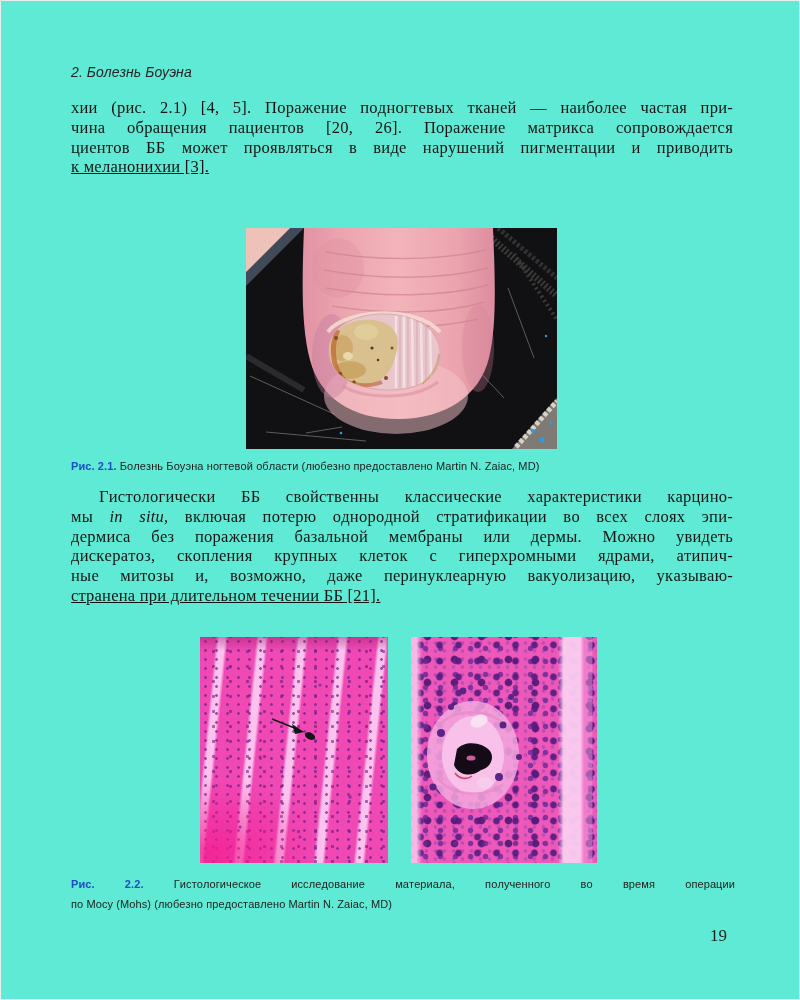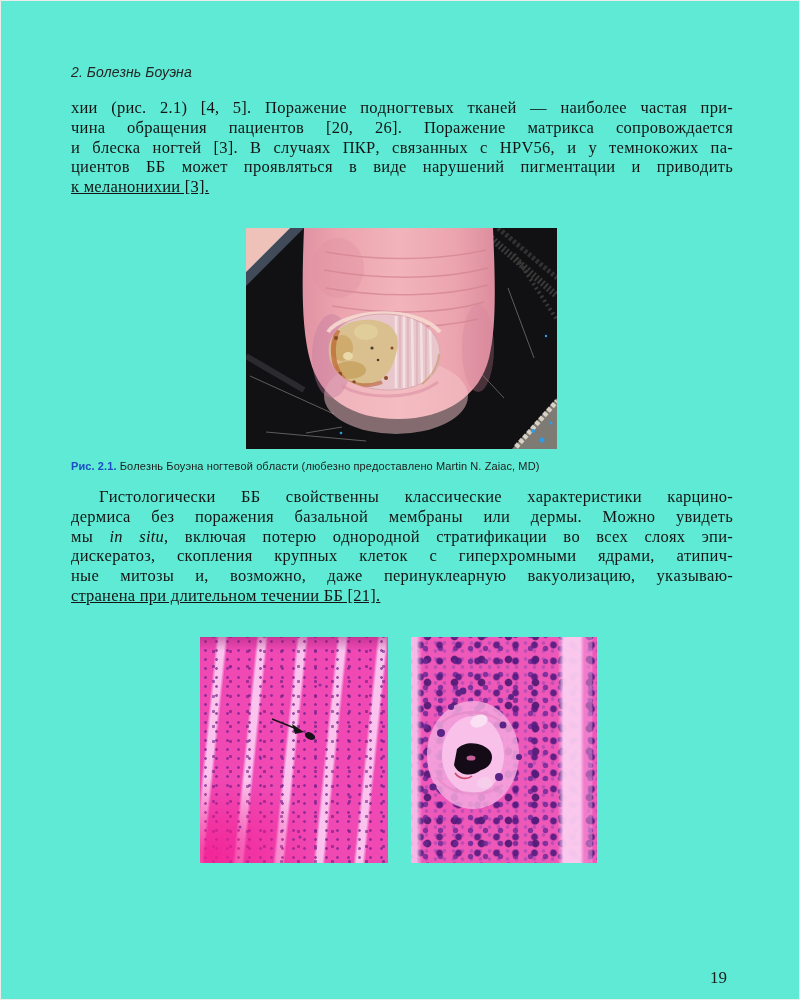--- a/index.html
+++ b/index.html
@@ -68,34 +68,33 @@
       radial-gradient(circle, rgba(70,20,110,0.85) 3.2px, rgba(70,20,110,0) 4.4px),
       radial-gradient(circle, rgba(140,66,180,0.5) 1.4px, rgba(140,66,180,0) 2.2px);
     background-size:auto, auto, 19px 16px, 15px 13px, 27px 23px, 9px 8px;
     background-position:0 0, 0 0, 0 0, 7px 5px, 3px 11px, 2px 2px;
     background-repeat:no-repeat, no-repeat, repeat, repeat, repeat, repeat;
   }
   .histo svg{position:absolute;left:0;top:0;}
   
   .page-number{
     position:absolute;left:70px;top:925px;width:656px;text-align:right;
-    font:17px/20px "Liberation Serif", serif;color:#1d1d1d;margin-top:42px;
+    font:17px/20px "Liberation Serif", serif;color:#1d1d1d;
   }
 </style>
 </head>
 <body>
 
 <div class="page">
 
   <div class="running-head">2. Болезнь Боуэна</div>
 
   <div class="para para1">
     <div class="jline">хии (рис. 2.1) [4, 5]. Поражение подногтевых тканей — наиболее частая при-</div>
     <div class="jline">чина обращения пациентов [20, 26]. Поражение матрикса сопровождается</div>
-    <div class="jline">и блеска ногтей [3]. В случаях ПКР, связанных с HPV56, и у темнокожих па-</div>
     <div class="jline">циентов ББ может проявляться в виде нарушений пигментации и приводить</div>
     <div class="jline last">к меланонихии [3].</div>
   </div>
 
   <div class="figure1">
     <svg width="311" height="221" viewBox="0 0 311 221">
       <defs>
         <linearGradient id="fskin" x1="0" y1="0" x2="1" y2="0">
           <stop offset="0" stop-color="#e092a2"></stop>
             <stop offset="0.18" stop-color="#eba3ae"></stop>
@@ -191,22 +190,22 @@
       </g>
     </svg>
   </div>
 
   <div class="caption caption1">
     <div class="plain"><span class="cap-label">Рис. 2.1.</span><span> Болезнь Боуэна ногтевой области (любезно предоставлено Martin N. Zaiac, MD)</span></div>
   </div>
 
   <div class="para para2">
     <div class="jline indent">Гистологически ББ свойственны классические характеристики карцино-</div>
+    <div class="jline"><span>мы </span><span class="ital">in situ</span><span>, включая потерю однородной стратификации во всех слоях эпи-</span></div>
     <div class="jline">дермиса без поражения базальной мембраны или дермы. Можно увидеть</div>
-    <div class="jline"><span>мы </span><span class="ital">in situ</span><span>, включая потерю однородной стратификации во всех слоях эпи-</span></div>
     <div class="jline">дискератоз, скопления крупных клеток с гиперхромными ядрами, атипич-</div>
     <div class="jline">ные митозы и, возможно, даже перинуклеарную вакуолизацию, указываю-</div>
     <div class="jline last">странена при длительном течении ББ [21].</div>
   </div>
 
   <div class="histo histo-left">
     <svg width="188" height="226" viewBox="0 0 188 226">
       <g>
         <line x1="72" y1="82" x2="97" y2="92" stroke="#141414" stroke-width="1.4"></line>
         <polygon points="104,95 92,87 95,97" fill="#141414"></polygon>
@@ -243,16 +242,20 @@
           <circle cx="40" cy="70" r="3"></circle>
         <circle cx="88" cy="140" r="4"></circle>
           <circle cx="108" cy="120" r="3"></circle>
           <circle cx="52" cy="54" r="3.4"></circle>
         <circle cx="22" cy="150" r="3.6"></circle>
           <circle cx="100" cy="60" r="3"></circle>
       </g>
     </svg>
   </div>
 
+  <div class="caption caption2">
+    <div class="jline"><span class="cap-label">Рис. 2.2.</span><span> Гистологическое исследование материала, полученного во время операции</span></div>
+    <div class="plain">по Мосу (Mohs) (любезно предоставлено Martin N. Zaiac, MD)</div>
+  </div>
 
   <div class="page-number">19</div>
 
 </div>
 
 </body></html>

